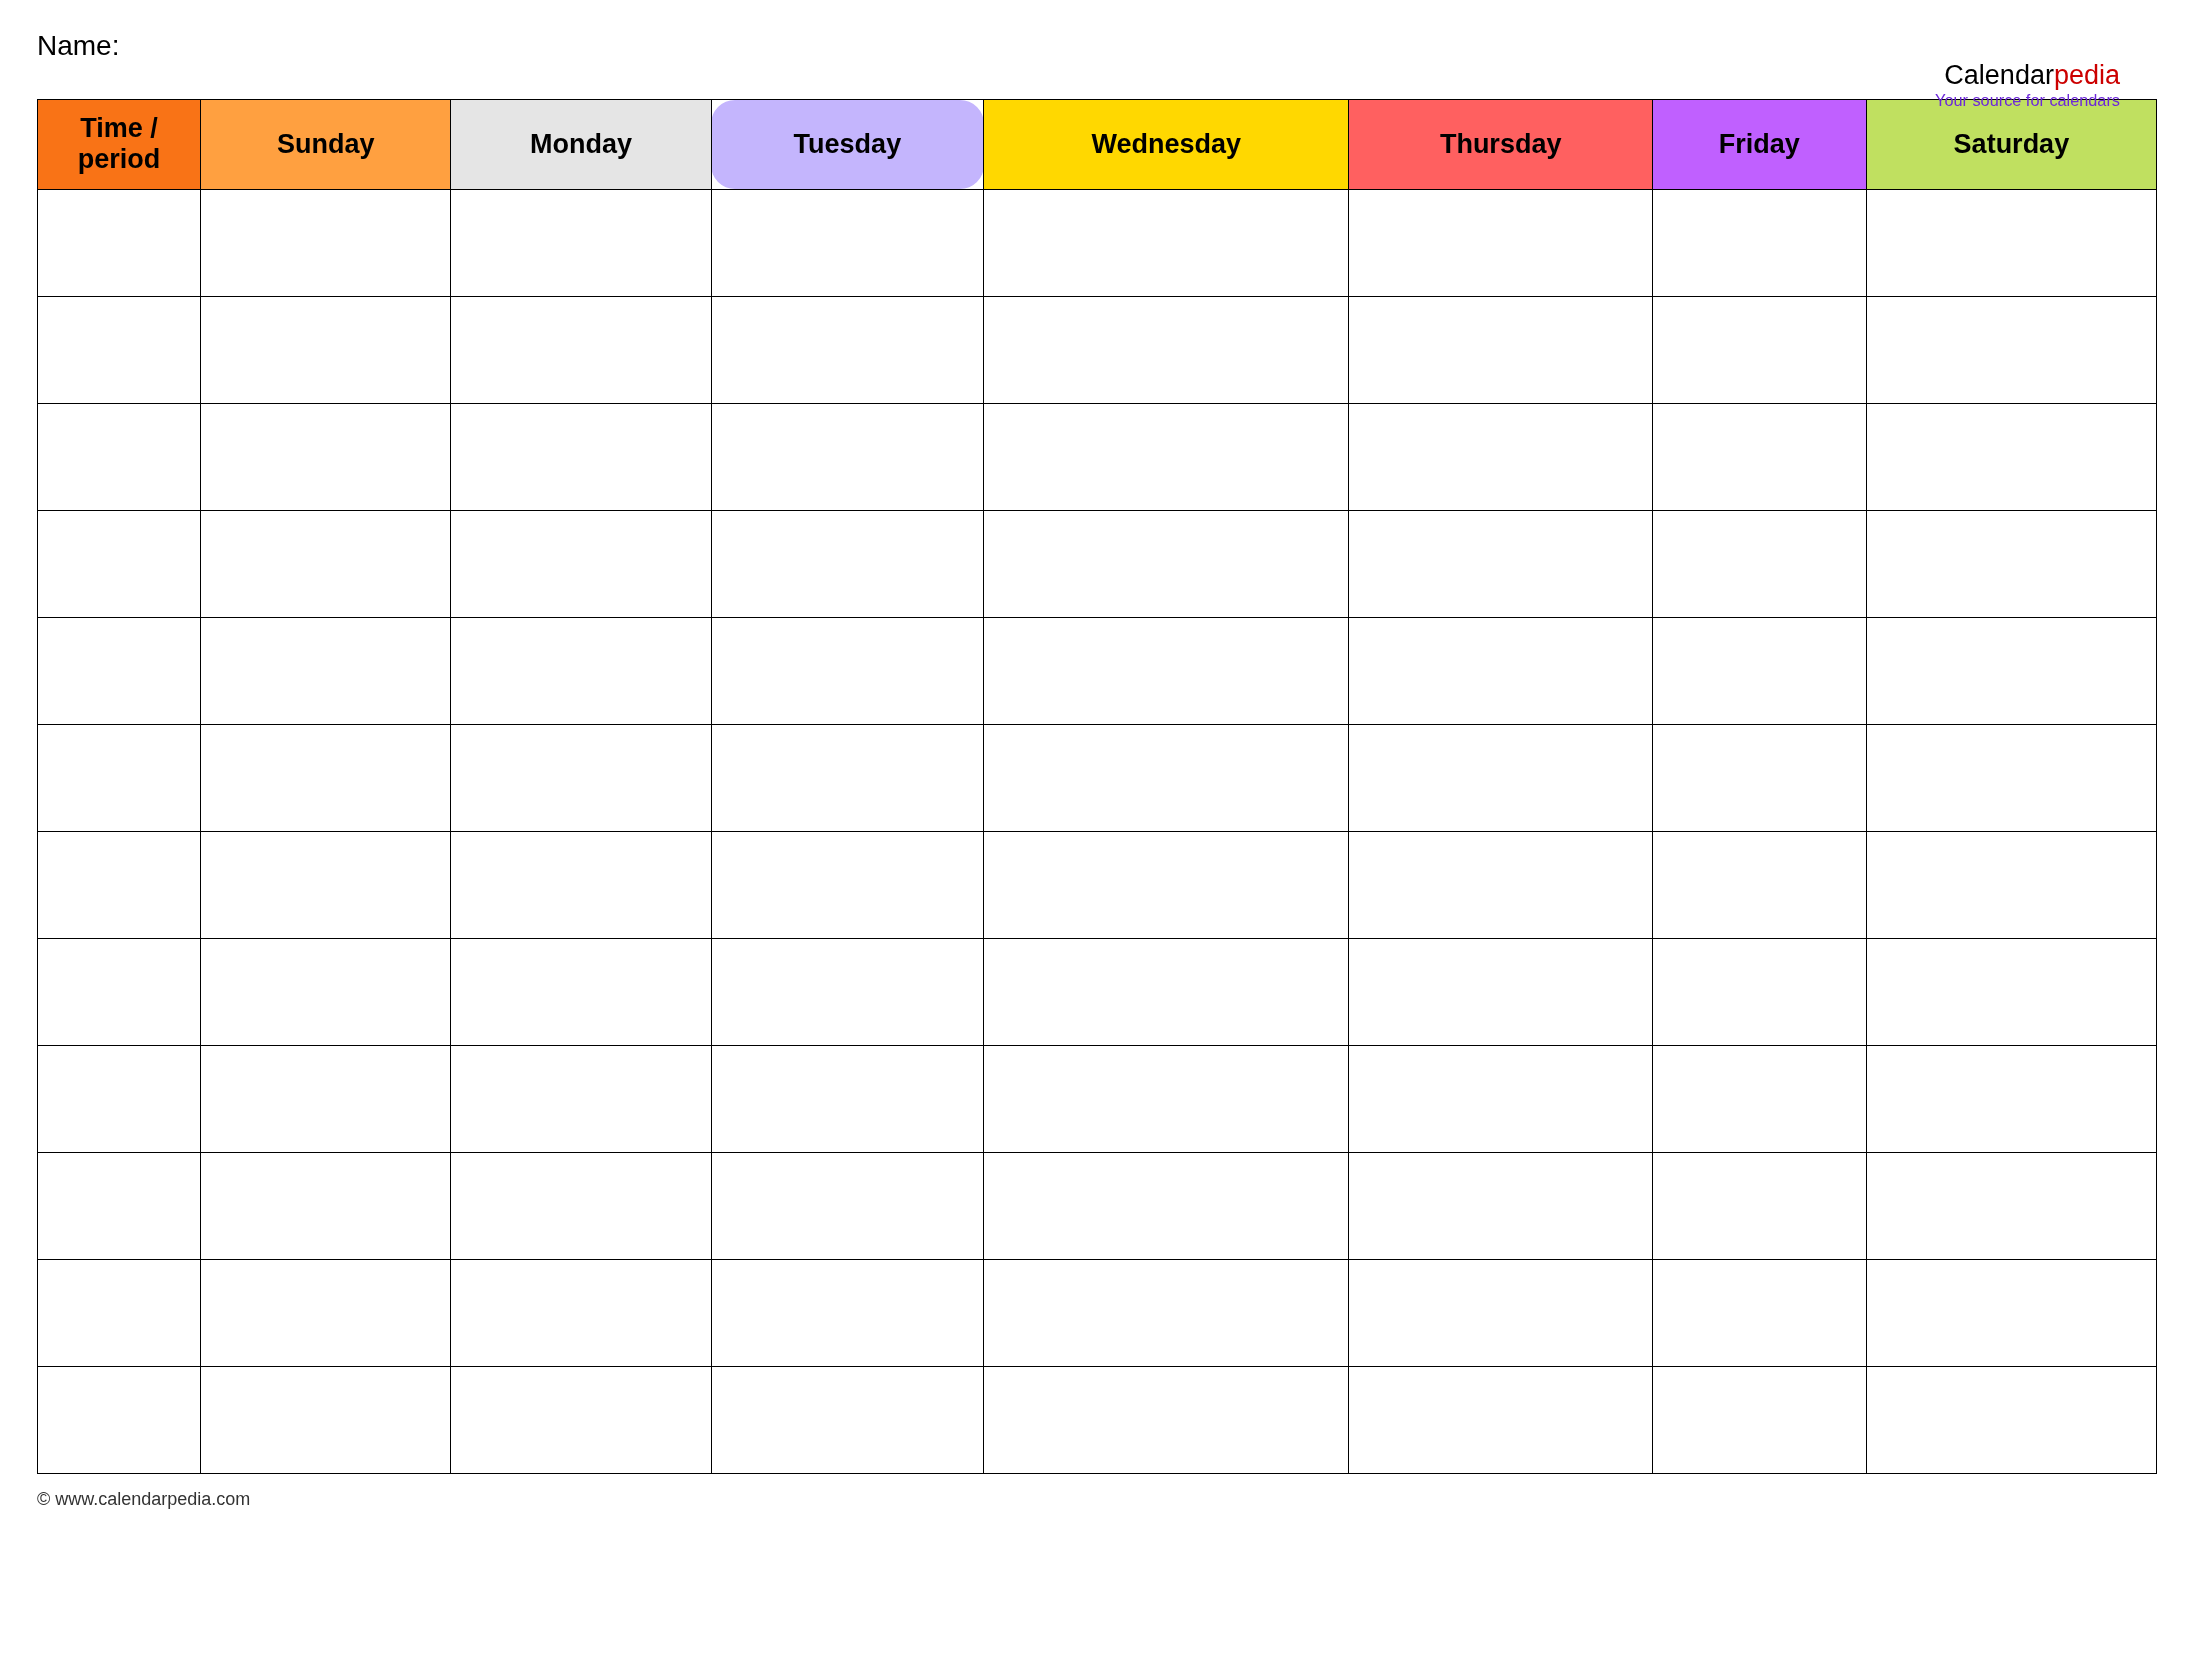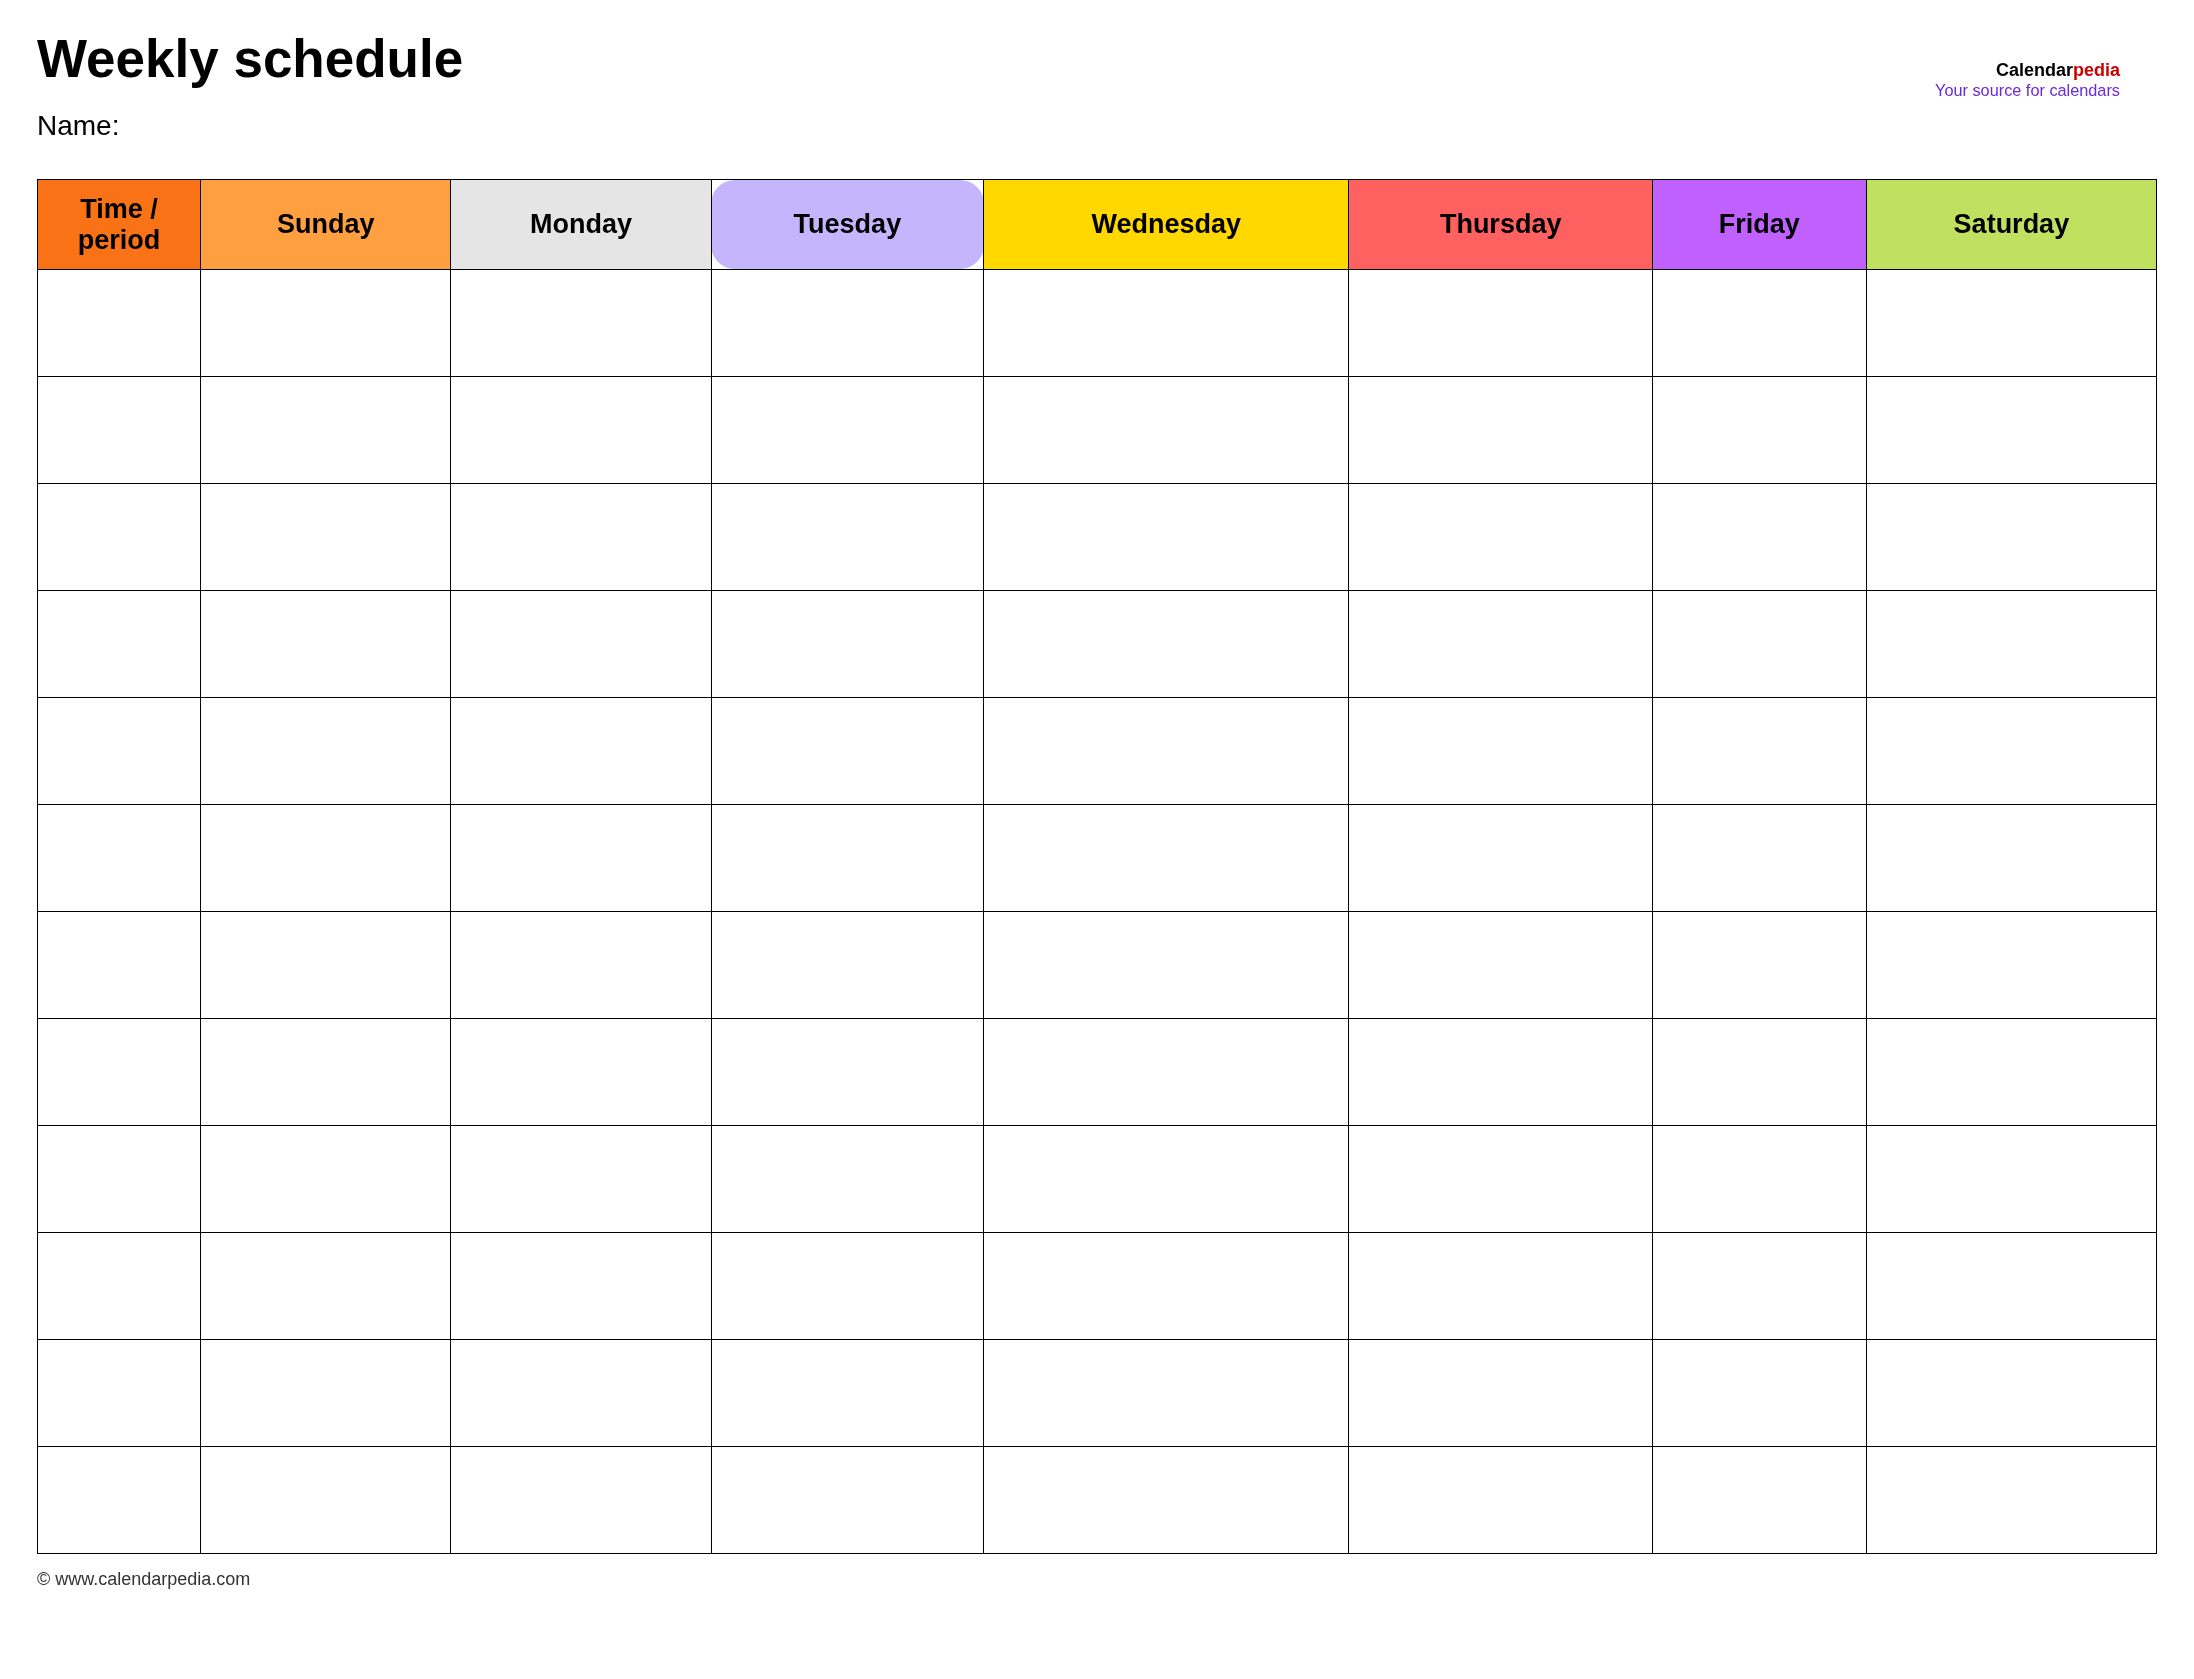--- a/index.html
+++ b/index.html
@@ -32,22 +32,22 @@
     }
 
     .logo-container {
       position: absolute;
       top: 30px;
       right: 37px;
       text-align: right;
     }
 
     .logo-calendar {
-      font-size: 18px;
-      font-weight: bold;
+      font-size: 27px;
+      font-weight: normal;
       color: #000000;
       letter-spacing: 0;
     }
 
     .logo-calendar span.red {
       color: #cc0000;
     }
 
     .logo-tagline {
       font-size: 16.3px;
@@ -129,21 +129,20 @@
 <body>
 
 <div style="position: relative;">
   <div class="logo-container">
     <div class="logo-calendar">
       <span>Calendar</span><span class="red">pedia</span>
     </div>
     <div class="logo-tagline">Your source for calendars</div>
   </div>
 
-  <h1 class="page-title">Weekly schedule</h1>
 
   <div class="name-row">Name:</div>
 
   <table class="schedule-table">
     <thead>
       <tr>
         <th class="th-time">Time / period</th>
         <th class="th-sunday">Sunday</th>
         <th class="th-monday">Monday</th>
         <th class="th-tuesday">Tuesday</th>

